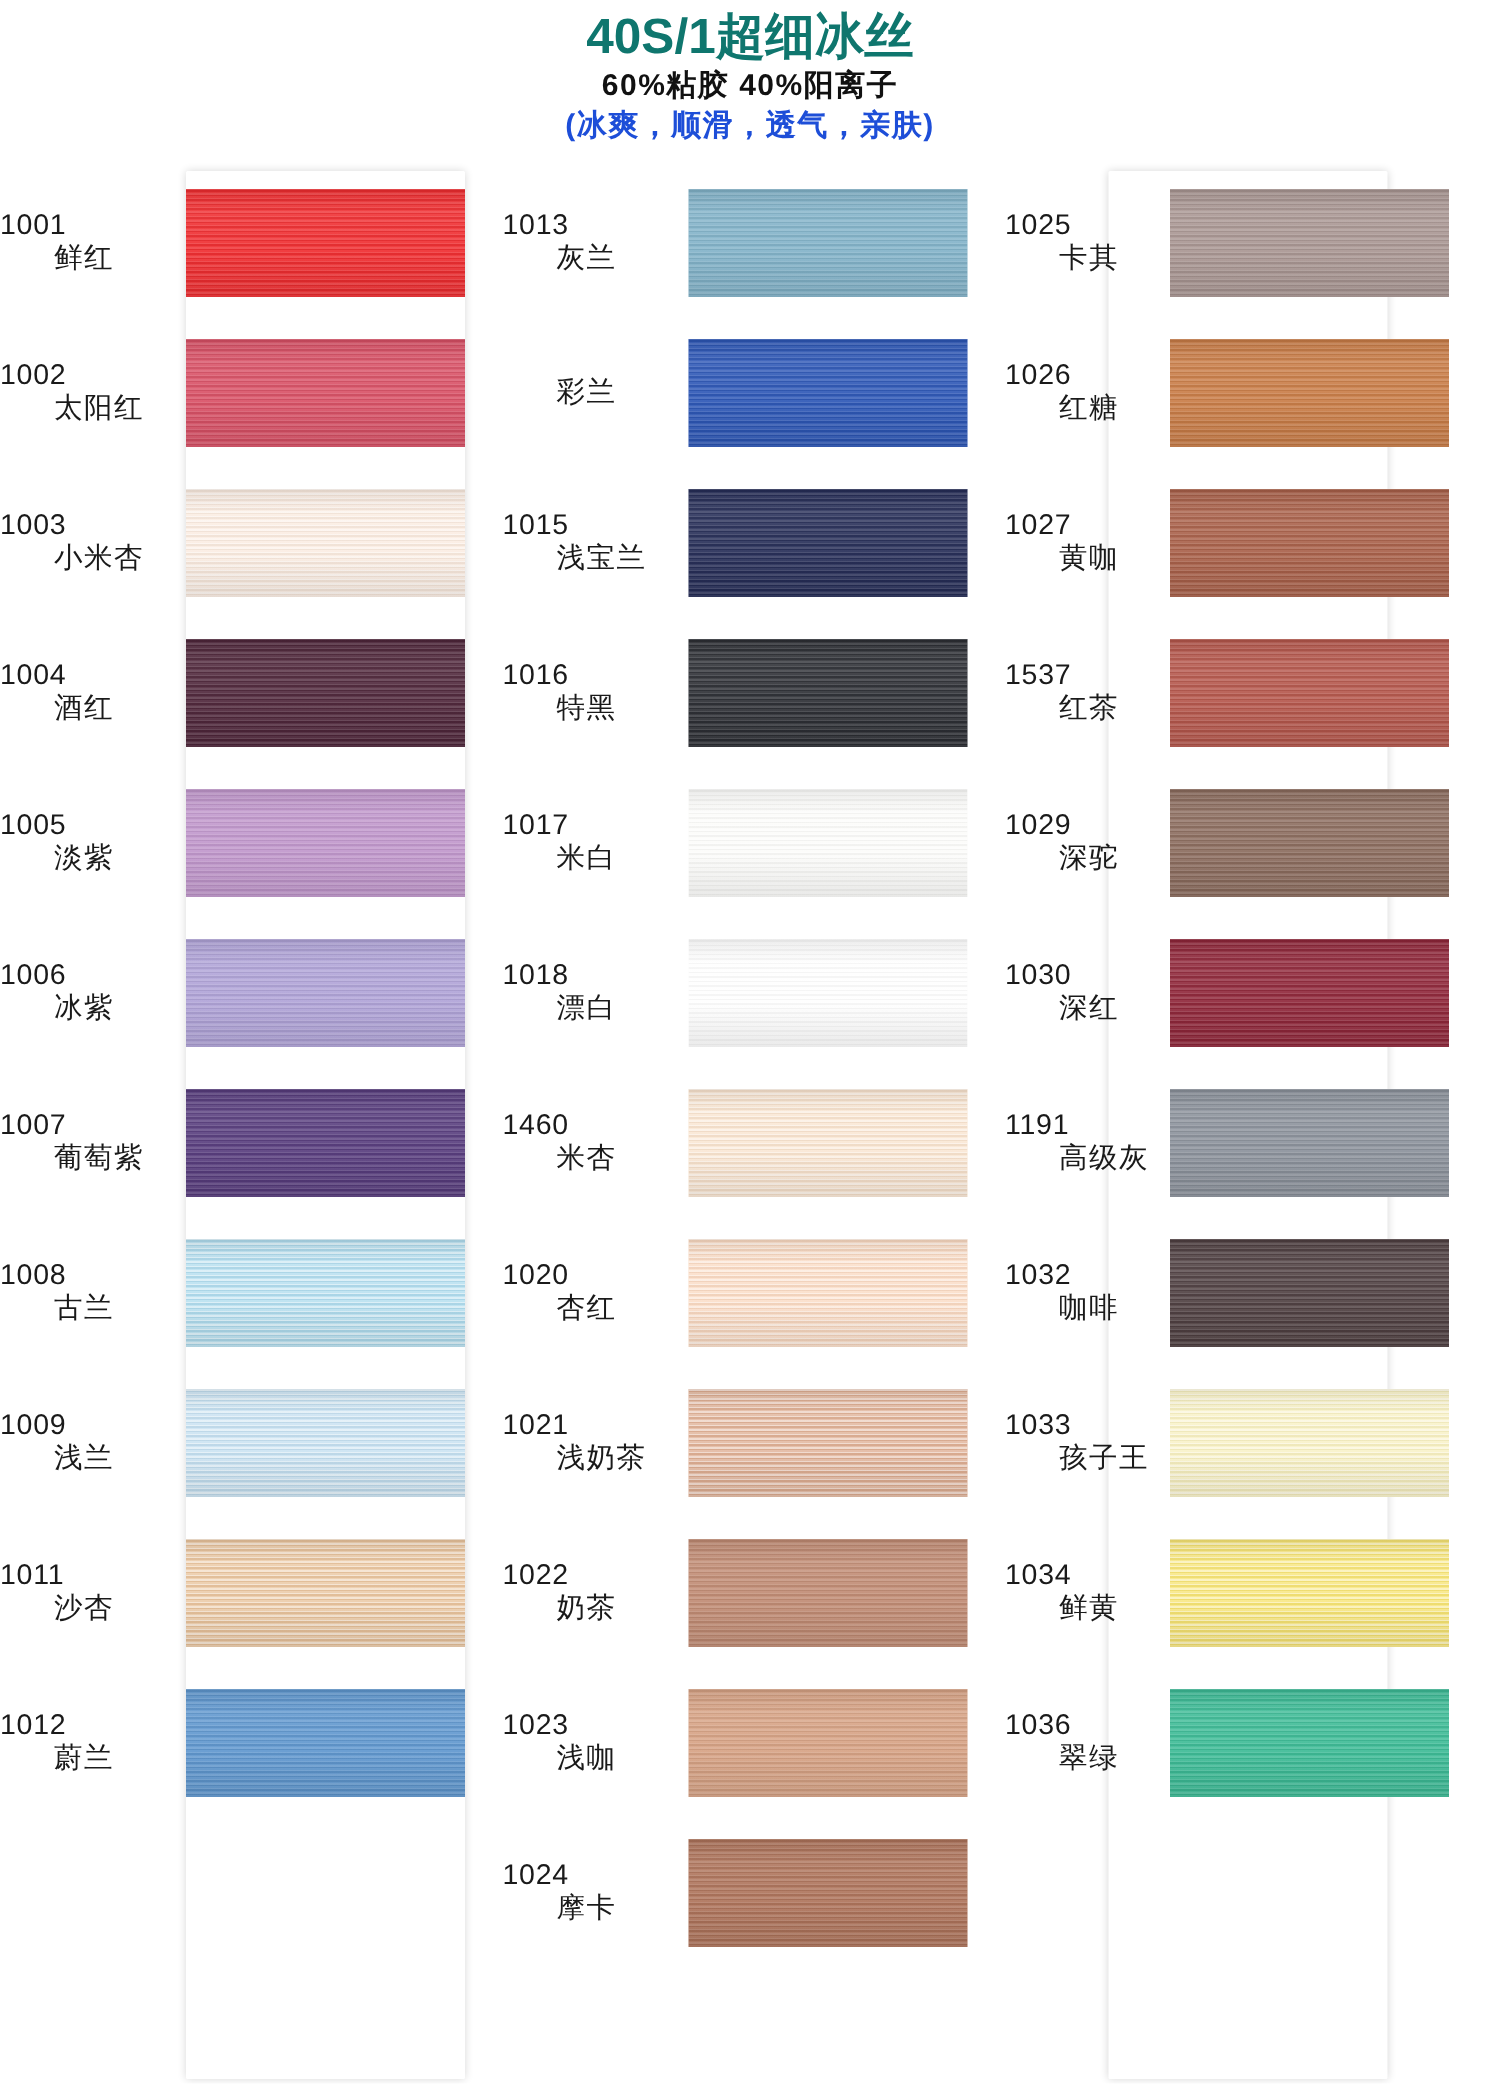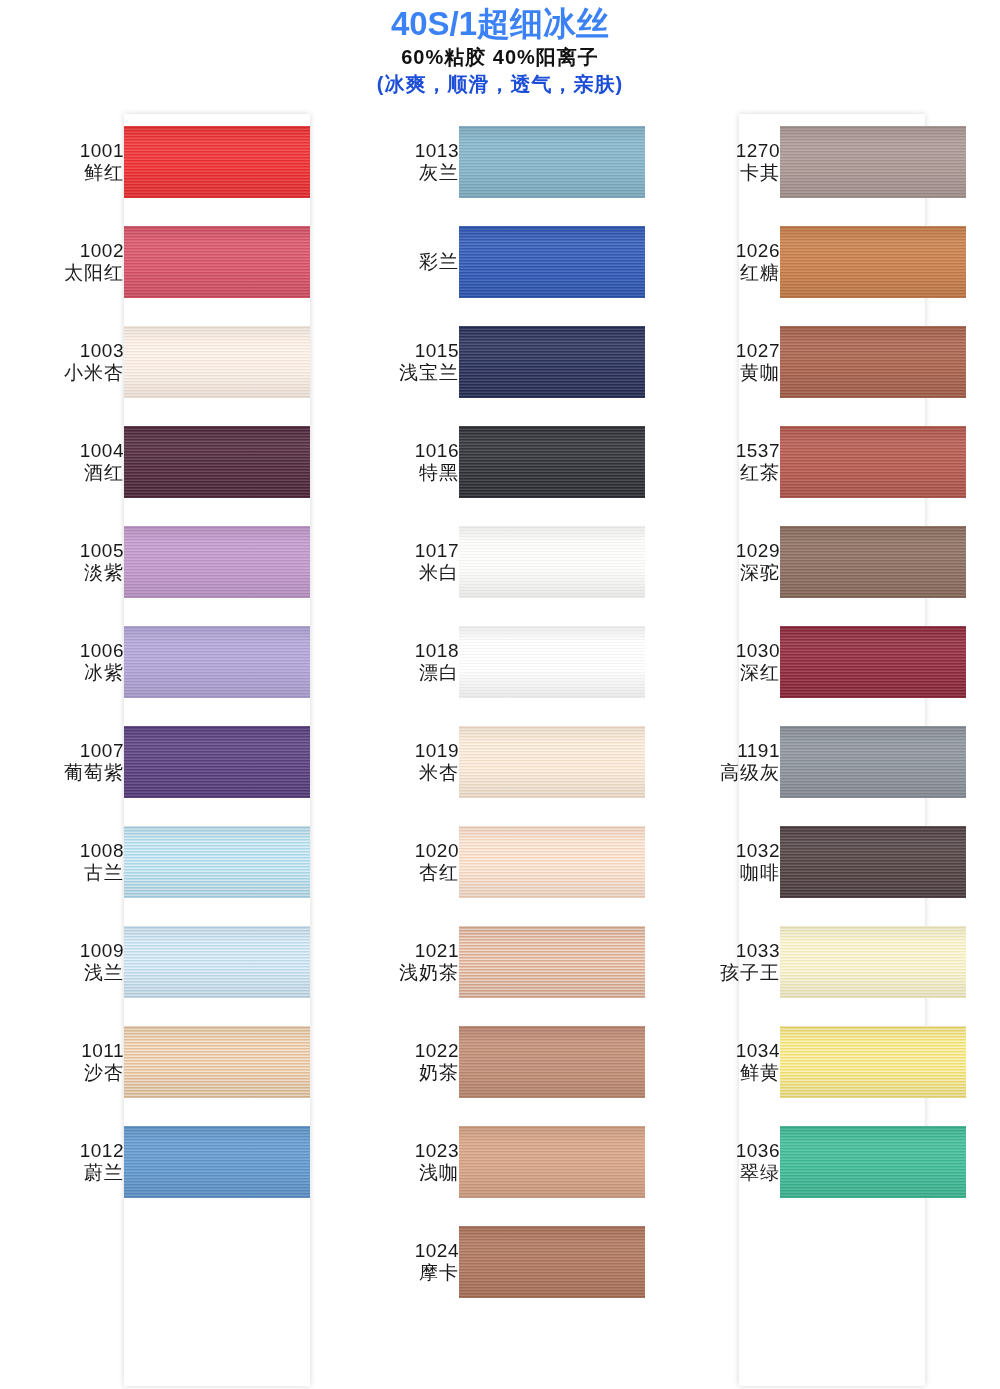--- a/index.html
+++ b/index.html
@@ -17,21 +17,21 @@
 
   
   .header {
     text-align: center;
     padding-top: 4px;
   }
   .title {
     font-size: 33px;
     font-weight: bold;
     letter-spacing: 0px;
-    color: #3b82f6;
+    color: #0f766e;
     line-height: 40px;
     margin: 0;
   }
   .sub1 {
     font-size: 20px;
     font-weight: bold;
     color: #111111;
     line-height: 27px;
     margin: 0;
     letter-spacing: 1px;
@@ -81,21 +81,21 @@
     padding-top: 0px;
   }
   .row {
     position: relative;
     height: 100px;
     display: flex;
     align-items: center;
   }
   .labels {
     width: 124px;
-    text-align: right;
+    text-align: left;
     line-height: 1.18;
     flex: none;
   }
   .col-3 .labels { width: 110px; }
   .code {
     font-size: 19px;
     color: #1a1a1a;
     display: block;
     letter-spacing: 0.5px;
   }
@@ -285,21 +285,21 @@
         </div>
         <div class="row">
           <div class="labels">
             <span class="code">1018</span>
             <span class="cname">漂白</span>
           </div>
           <div class="swatch light" style="background: rgb(254, 254, 254);"></div>
         </div>
         <div class="row">
           <div class="labels">
-            <span class="code">1019</span>
+            <span class="code">1460</span>
             <span class="cname">米杏</span>
           </div>
           <div class="swatch light" style="background: rgb(249, 227, 205);"></div>
         </div>
         <div class="row">
           <div class="labels">
             <span class="code">1020</span>
             <span class="cname">杏红</span>
           </div>
           <div class="swatch light" style="background: rgb(250, 217, 193);"></div>
@@ -332,21 +332,21 @@
           </div>
           <div class="swatch" style="background: rgb(173, 114, 89);"></div>
         </div>
       </div>
   </div>
   <div class="column col-3">
 
     <div class="rows">
         <div class="row">
           <div class="labels">
-            <span class="code">1270</span>
+            <span class="code">1025</span>
             <span class="cname">卡其</span>
           </div>
           <div class="swatch" style="background: rgb(168, 149, 145);"></div>
         </div>
         <div class="row">
           <div class="labels">
             <span class="code">1026</span>
             <span class="cname">红糖</span>
           </div>
           <div class="swatch" style="background: rgb(200, 123, 69);"></div>

